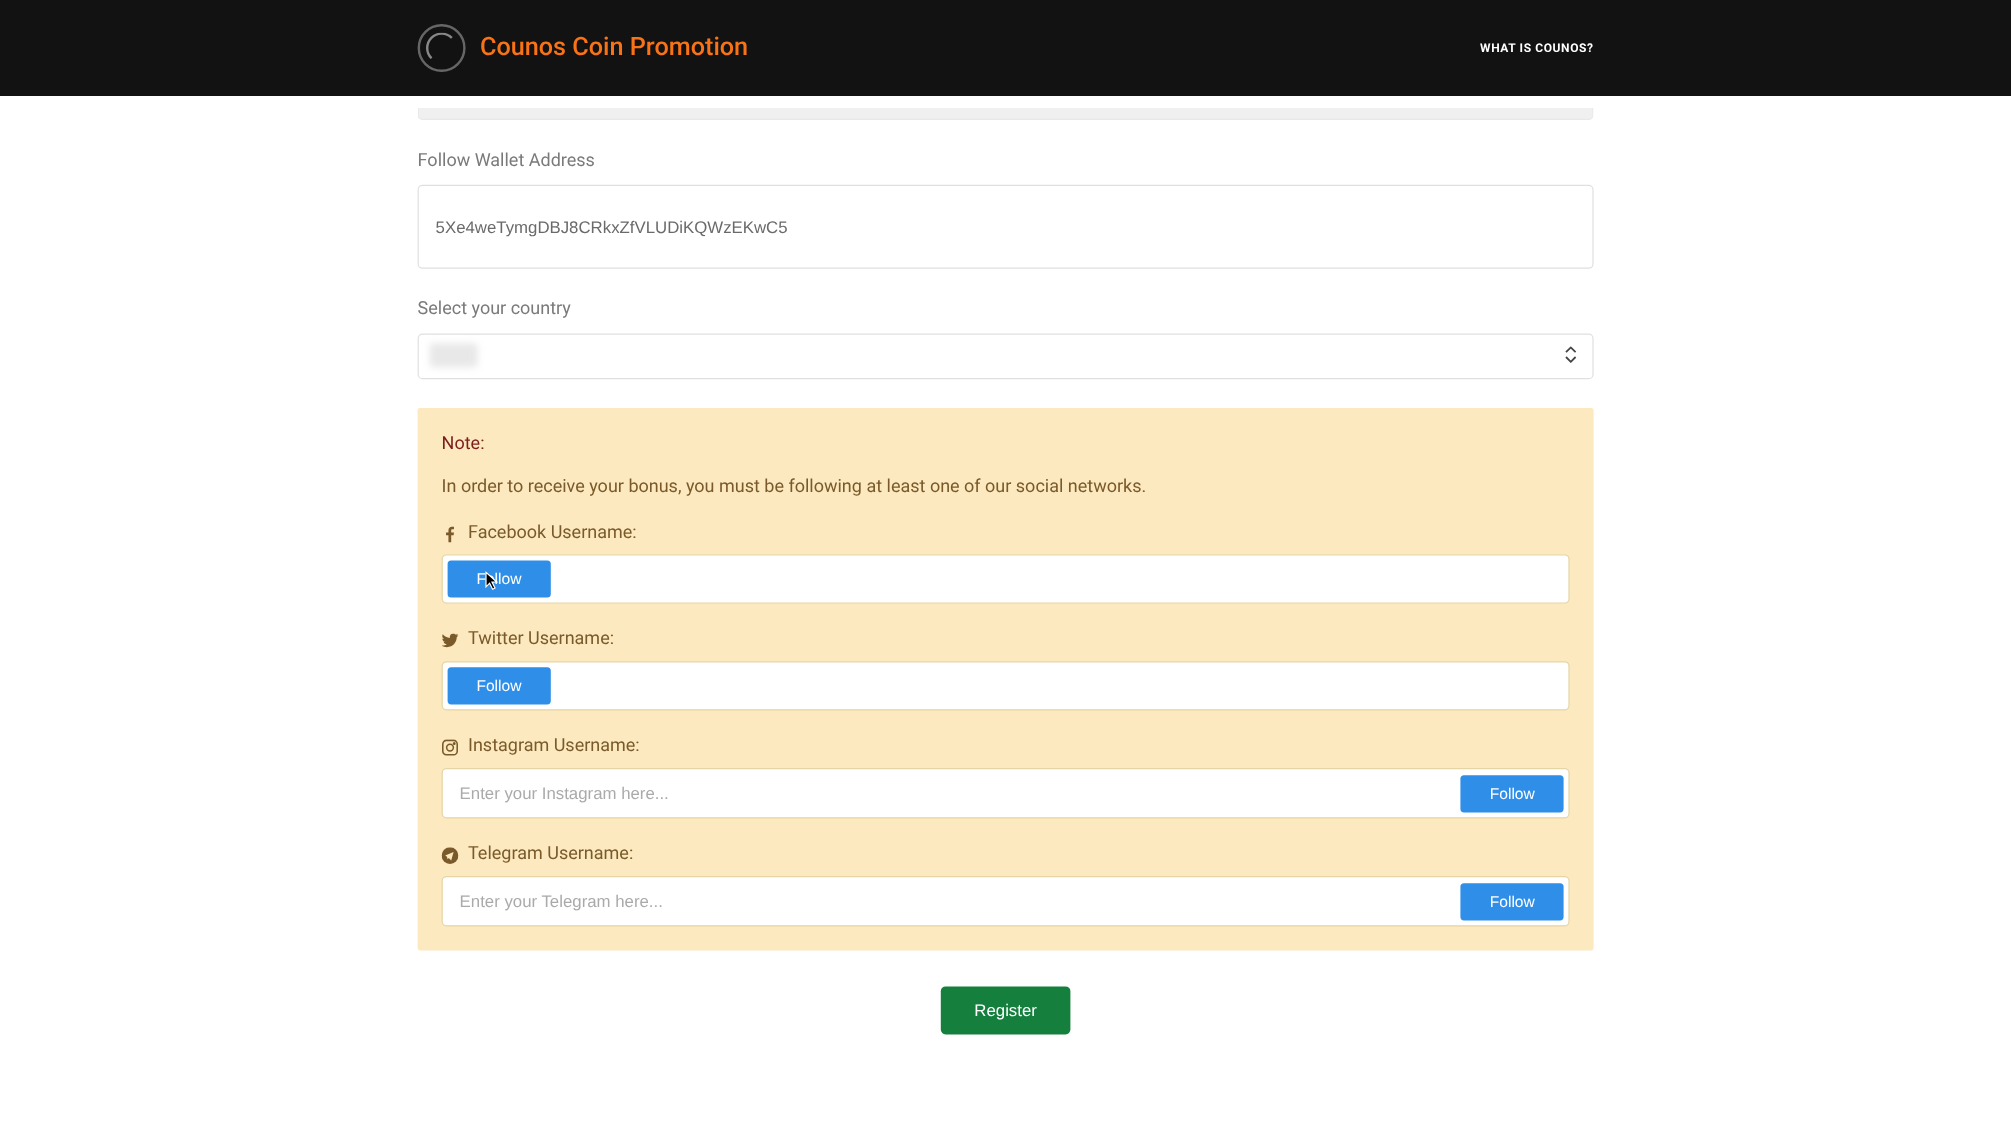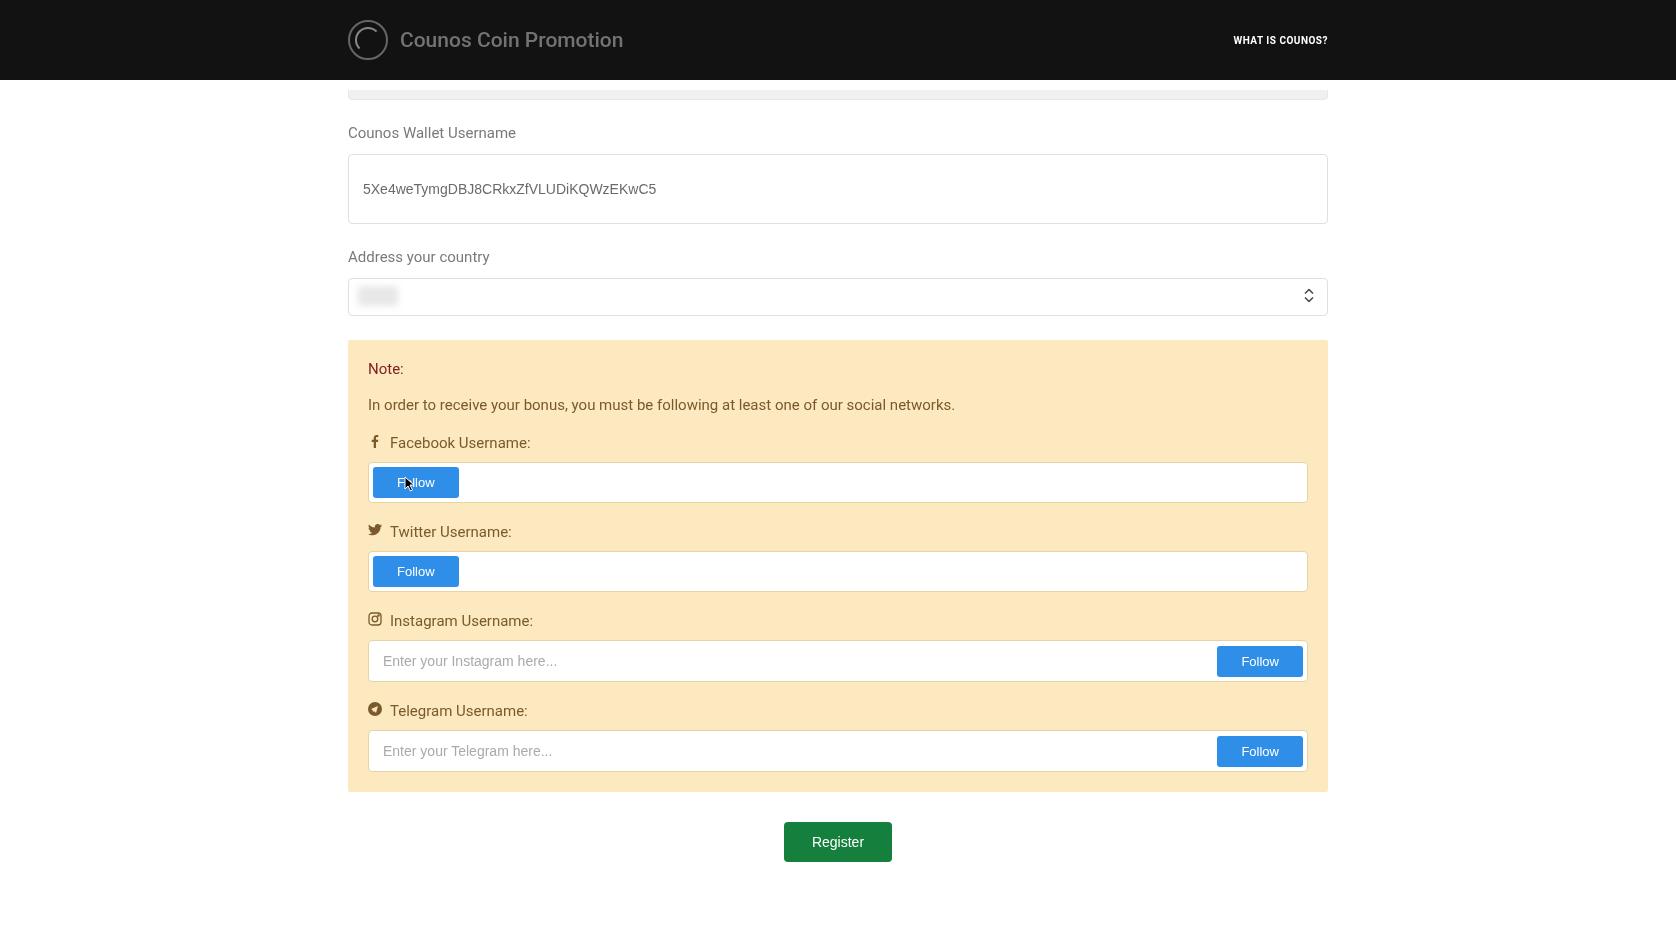--- a/index.html
+++ b/index.html
@@ -44,21 +44,21 @@
       content: '';
       position: absolute;
       width: 22px;
       height: 22px;
       border: 2px solid #888;
       border-radius: 50%;
       border-right-color: transparent;
       border-bottom-color: transparent;
     }
     .brand-title {
-      color: #737373;
+      color: #f97316;
       font-size: 21px;
       font-weight: 500;
     }
     .nav-link {
       color: #fff;
       font-size: 10px;
       font-weight: 700;
       letter-spacing: 0.5px;
       text-decoration: none;
     }
@@ -144,21 +144,21 @@
     .social-row {
       margin-bottom: 20px;
     }
     .social-row:last-child {
       margin-bottom: 0;
     }
     .social-label {
       color: #7a5a2a;
       font-size: 15px;
       display: flex;
-      align-items: flex-start;
+      align-items: flex-end;
       gap: 8px;
       margin-bottom: 10px;
     }
     .social-icon {
       width: 14px;
       height: 14px;
       display: inline-flex;
       align-items: center;
       justify-content: center;
     }
@@ -222,24 +222,24 @@
       <div class="logo"></div>
       <div class="brand-title">Counos Coin Promotion</div>
     </div>
     <a href="#" class="nav-link">WHAT IS COUNOS?</a>
   </div>
 </div>
 
 <div class="container">
   <div class="disabled-input"></div>
 
-  <label class="field-label">Counos Wallet Username</label>
+  <label class="field-label">Follow Wallet Address</label>
   <input type="text" class="text-input" value="5Xe4weTymgDBJ8CRkxZfVLUDiKQWzEKwC5" style="">
 
-  <label class="field-label">Address your country</label>
+  <label class="field-label">Select your country</label>
   <div class="select-wrapper">
     <select class="select-input">
       <option></option>
     </select>
     <div class="select-blur"></div>
     <span class="select-arrow">
       <svg width="10" height="14" viewBox="0 0 10 14">
           <path d="M1 5 L5 1 L9 5 M1 9 L5 13 L9 9" stroke="#444" stroke-width="1.5" fill="none"></path>
         </svg>
     </span>

